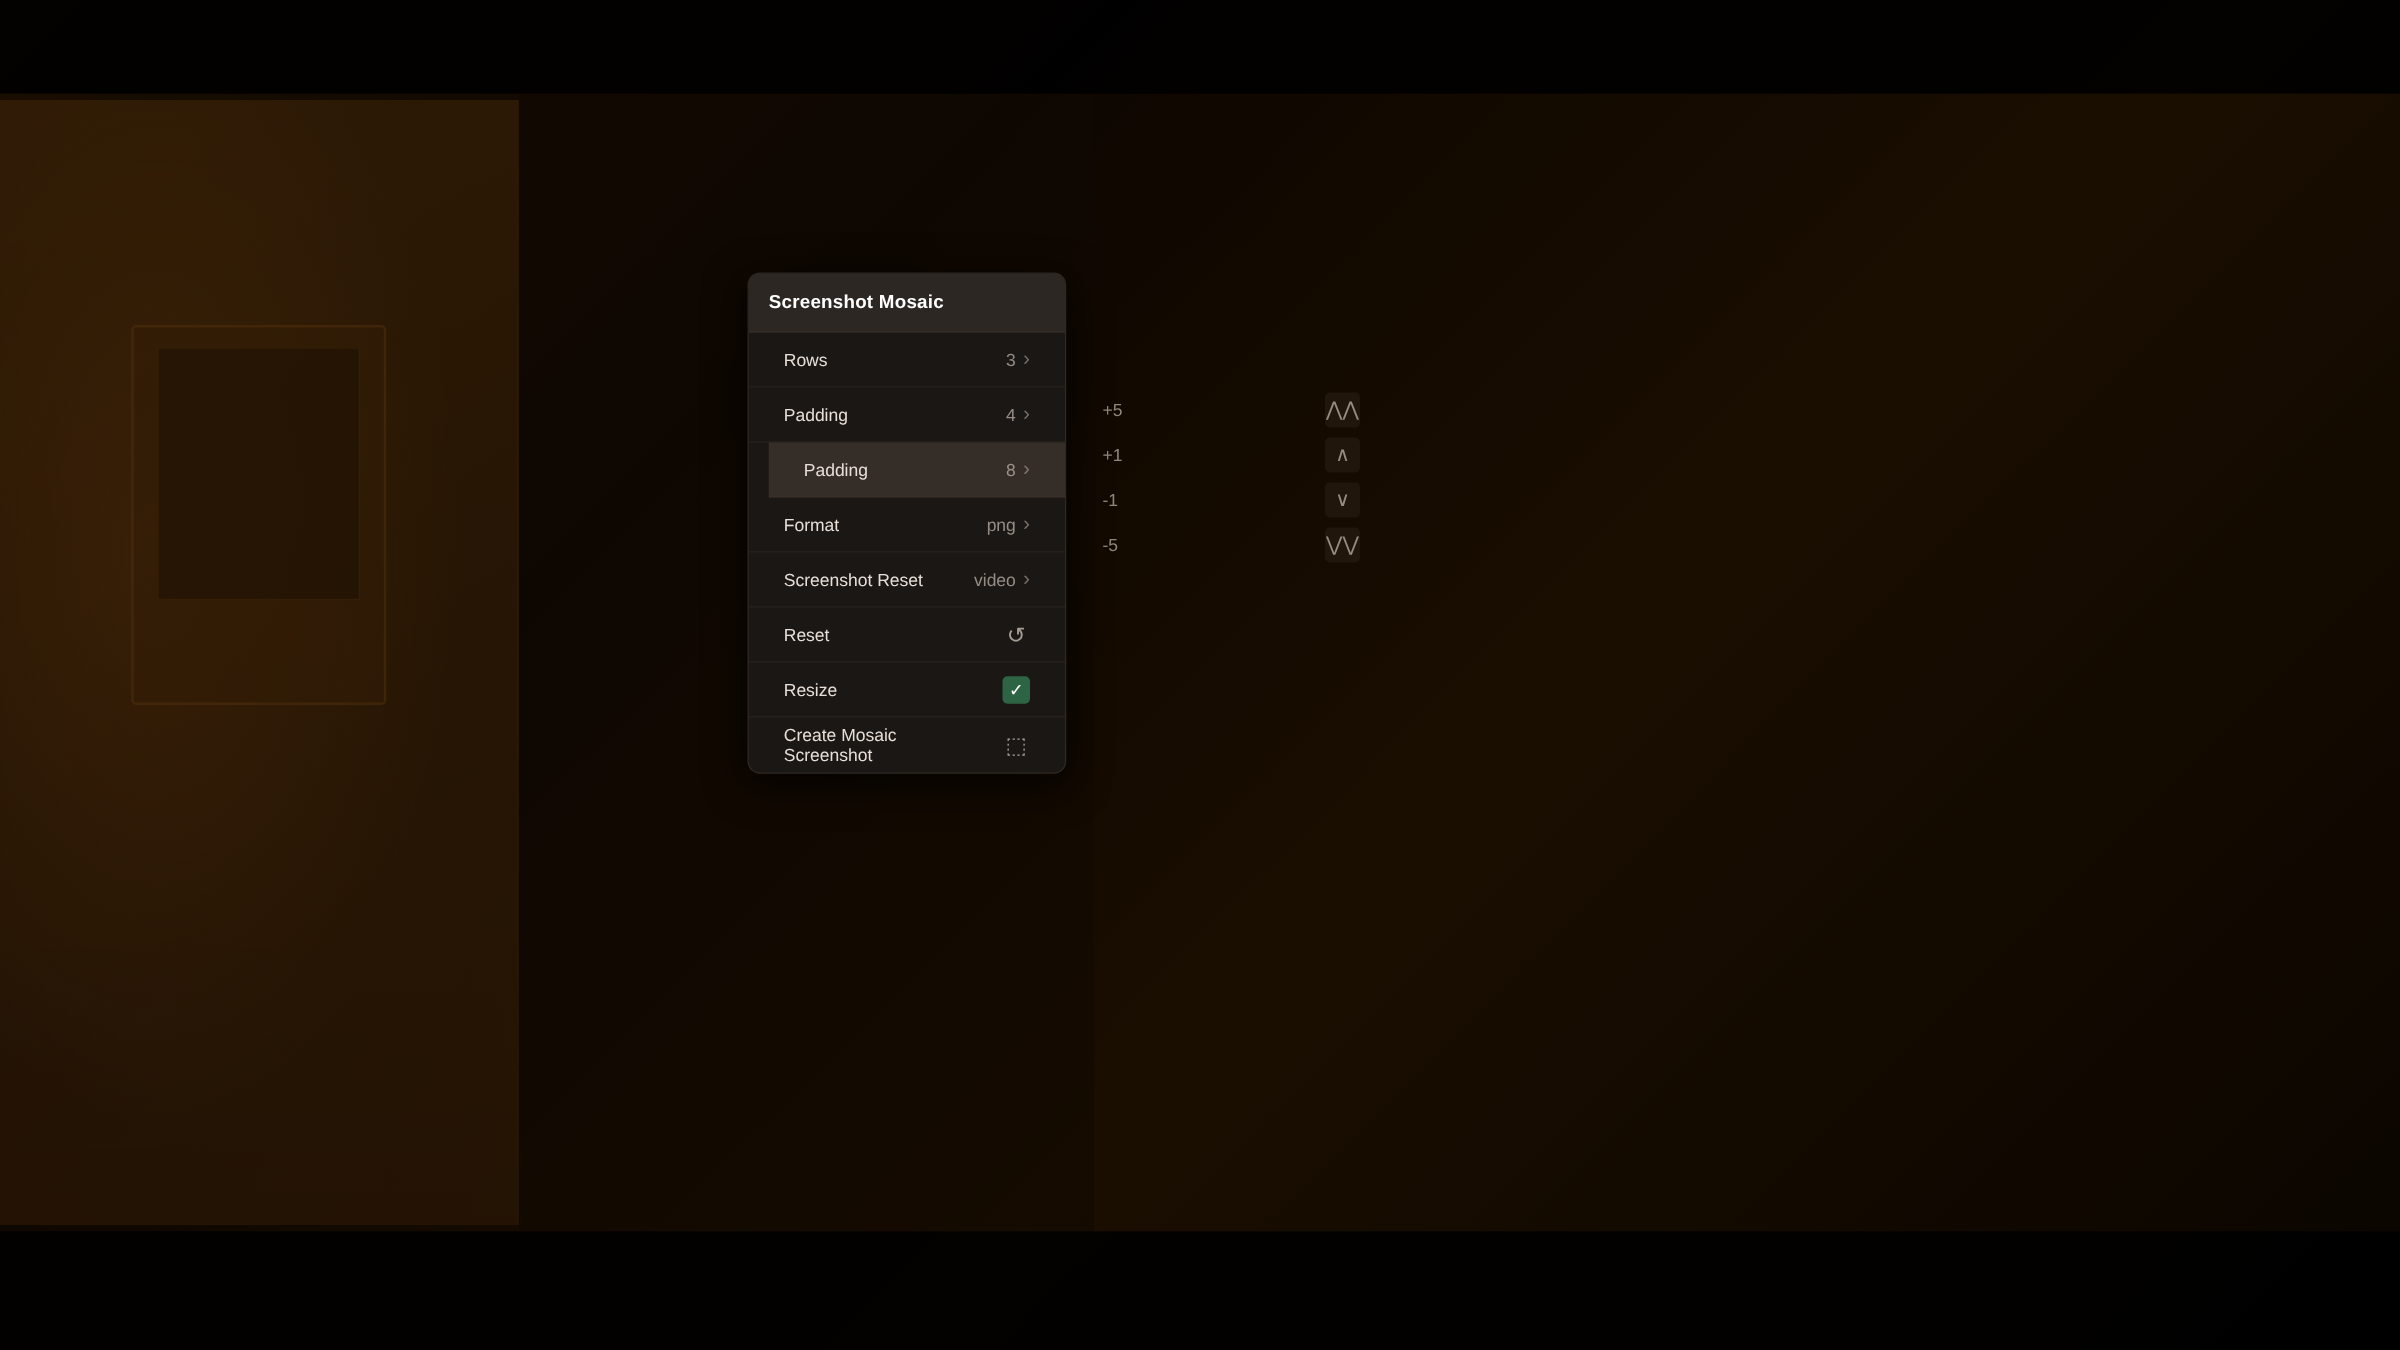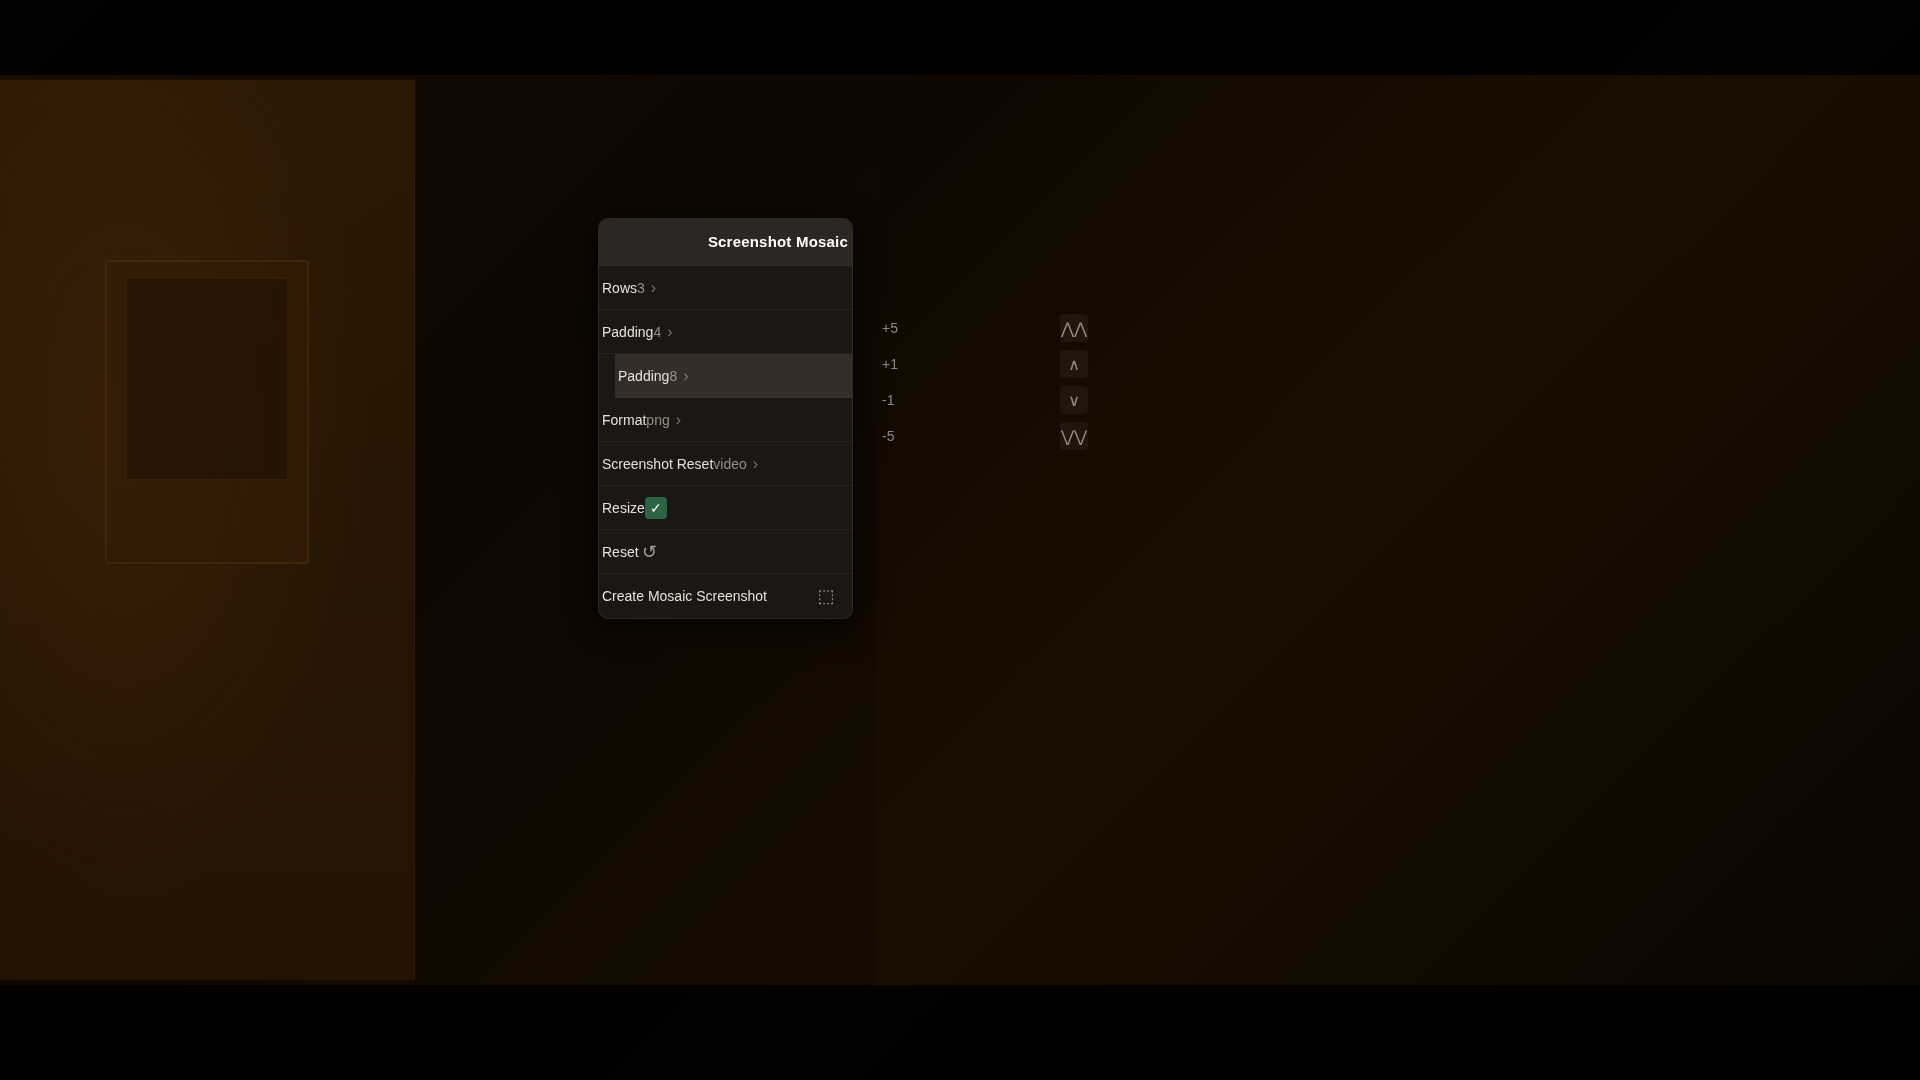--- a/index.html
+++ b/index.html
@@ -129,37 +129,37 @@
     .panel {
       background: rgba(28, 24, 22, 0.97);
       border-radius: 10px;
       overflow: hidden;
       border: 1px solid rgba(70,60,50,0.5);
       box-shadow: 0 8px 32px rgba(0,0,0,0.8);
     }
 
     .panel-header {
       background: rgba(45, 40, 36, 0.95);
-      padding: 14px 4px;
-      text-align: right;
+      padding: 14px 16px;
+      text-align: left;
       border-bottom: 1px solid rgba(70,60,50,0.4);
     }
 
     .panel-header span {
       color: #fff;
       font-size: 15px;
       font-weight: 600;
       letter-spacing: 0.2px;
     }
 
     .panel-row {
       display: flex;
       align-items: center;
-      justify-content: flex-start;
-      padding: 0 3px;
+      justify-content: space-between;
+      padding: 0 28px;
       height: 44px;
       border-bottom: 1px solid rgba(60,50,42,0.4);
       cursor: pointer;
       transition: background 0.1s;
     }
 
     .panel-row.active {
       background: rgba(80,70,60,0.5);
       margin-left: 16px;
     }
@@ -289,34 +289,34 @@
 
     <div class="panel-row">
       <span class="row-label">Screenshot Reset</span>
       <div class="row-right">
         <span>video</span>
         <span class="chevron-right">›</span>
       </div>
     </div>
 
     <div class="panel-row">
+      <span class="row-label">Reset</span>
+      <div class="row-right">
+        <div class="reset-icon">↺</div>
+      </div>
+    </div>
+
+    <div class="panel-row">
       <span class="row-label">Resize</span>
       <div class="row-right">
         <div class="checkbox-icon">✓</div>
       </div>
     </div>
 
     <div class="panel-row">
-      <span class="row-label">Reset</span>
-      <div class="row-right">
-        <div class="reset-icon">↺</div>
-      </div>
-    </div>
-
-    <div class="panel-row">
       <span class="row-label">Create Mosaic Screenshot</span>
       <div class="row-right">
         <div class="screenshot-icon">⬚</div>
       </div>
     </div>
 
   </div>
 </div>
 
 </body></html>

